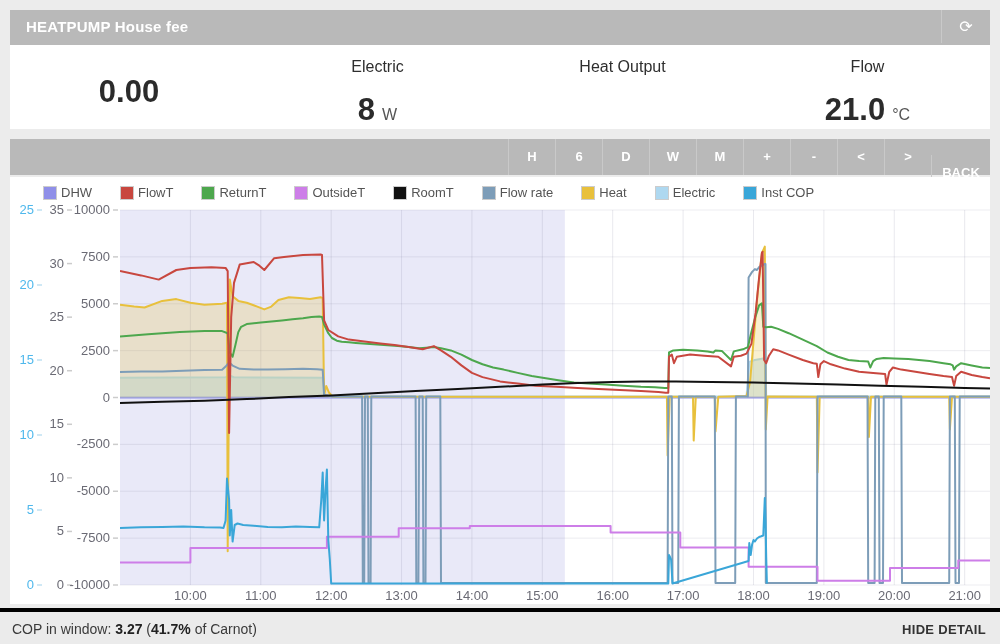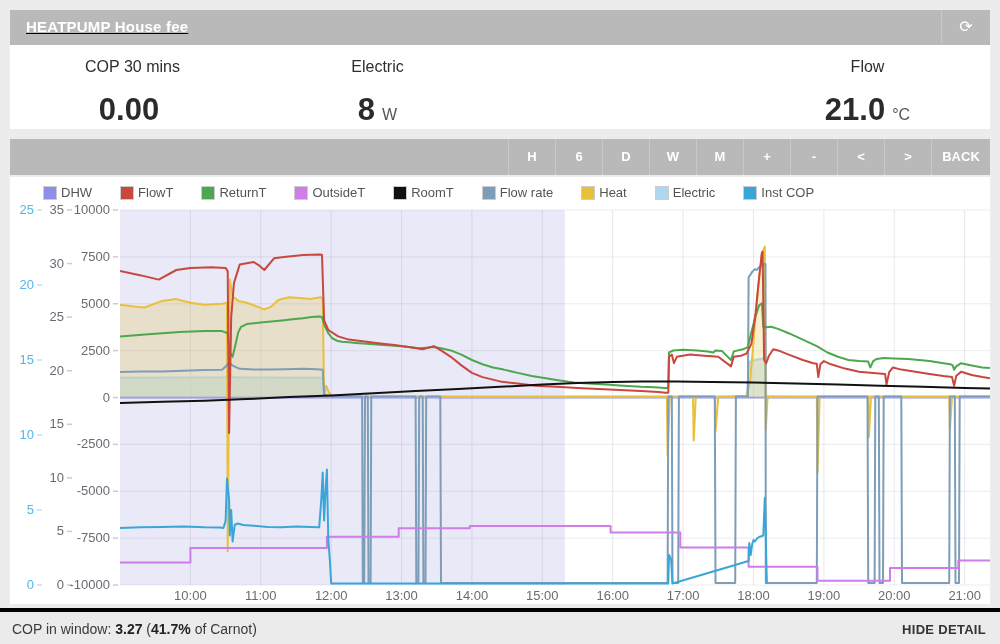--- a/index.html
+++ b/index.html
@@ -1,27 +1,27 @@
 <!DOCTYPE html>
 <html><head>
 <meta charset="utf-8">
 <style>
   html,body{margin:0;padding:0;}
   body{width:1000px;height:644px;background:#ececec;font-family:"Liberation Sans",sans-serif;position:relative;overflow:hidden;}
-  .titlebar{position:absolute;left:10px;top:10px;width:980px;height:51px;background:#b9b9b9;text-decoration:underline;}
+  .titlebar{position:absolute;left:10px;top:10px;width:980px;height:51px;background:#b9b9b9;}
   .titlebar .title{line-height:33px;padding-left:16px;color:#fff;font-weight:bold;font-size:15px;letter-spacing:.2px;}
   .refresh-zone{position:absolute;right:0;top:0;width:48px;height:33px;border-left:1px solid #c9c9c9;color:#fff;text-align:center;line-height:33px;font-size:16px;cursor:pointer;}
   .stats{position:absolute;left:10px;top:45px;width:980px;height:84px;background:#fff;display:flex;}
   .stat{flex:1;text-align:center;padding-top:13px;}
   .stat .lbl{font-size:16px;color:#2e2e2e;}
   .stat .val{font-size:31px;font-weight:bold;color:#2b2b2b;margin-top:16px;}
   .stat .unit{font-size:16px;font-weight:normal;color:#555;margin-left:7px;}
   .toolbar{position:absolute;left:10px;top:139px;width:980px;height:36px;background:#b9b9b9;display:flex;justify-content:flex-end;}
   .tbtn{width:46px;height:36px;line-height:36px;text-align:center;color:#fff;font-weight:bold;font-size:13px;border-left:1px solid #c9c9c9;cursor:pointer;}
-  .tbtn.wide{width:58px;}
+  .tbtn.wide{width:58px;margin-top:16px;}
   .chartpanel{position:absolute;left:10px;top:177px;width:980px;height:427px;background:#fff;}
   .legend{position:absolute;left:9px;top:8px;display:flex;align-items:center;z-index:3;}
   .legend .item{display:flex;align-items:center;margin-right:4px;cursor:pointer;padding-left:24px;}
   .legend .sw{width:12px;height:12px;border:1px solid #ccc;margin-right:4px;}
   .legend .lt{font-size:13px;color:#545454;}
   .footer{position:absolute;left:0;top:608px;width:1000px;height:36px;background:#ebebeb;border-top:4px solid #000000;}
   .footer .cop{position:absolute;left:12px;top:0;line-height:35px;font-size:14px;color:#3a3a3a;}
   .footer .cop b{color:#222;}
   .hide-detail{position:absolute;right:14px;top:0;line-height:35px;font-size:13px;font-weight:bold;color:#333;cursor:pointer;letter-spacing:.3px;text-align:center;}
   svg text{font-family:"Liberation Sans",sans-serif;}
@@ -31,28 +31,28 @@
 
 <div class="titlebar">
   <div class="title">HEATPUMP House fee</div>
   <div class="refresh-zone">
     <span>⟳</span>
   </div>
 </div>
 
 <div class="stats" id="statsBar">
     <div class="stat">
-      <div class="lbl">COP 30 mins</div>
       <div class="val"><span>0.00</span><span class="unit"></span></div>
     </div>
     <div class="stat">
       <div class="lbl">Electric</div>
       <div class="val"><span>8</span><span class="unit">W</span></div>
     </div>
     <div class="stat">
+      <div class="lbl">Heat Output</div>
     </div>
     <div class="stat">
       <div class="lbl">Flow</div>
       <div class="val"><span>21.0</span><span class="unit">°C</span></div>
     </div>
   </div>
 
 <div class="toolbar" id="toolBar">
     <div class="tbtn">H</div>
     <div class="tbtn">6</div>

